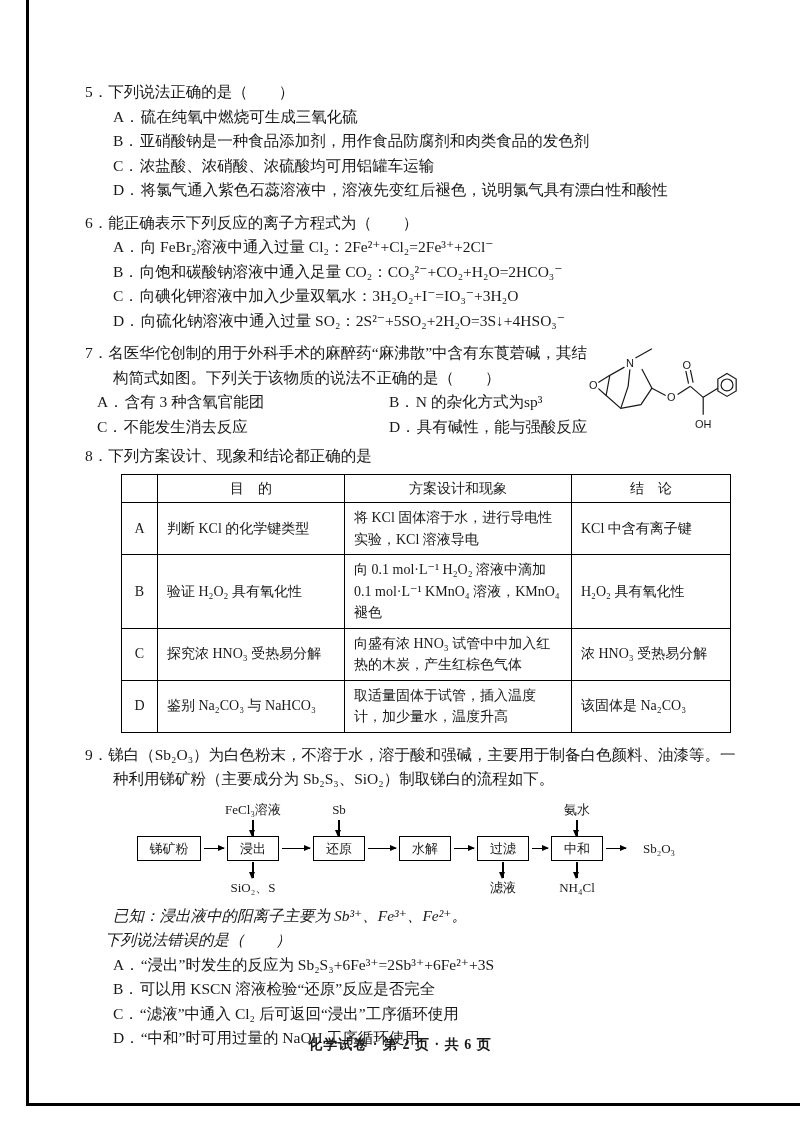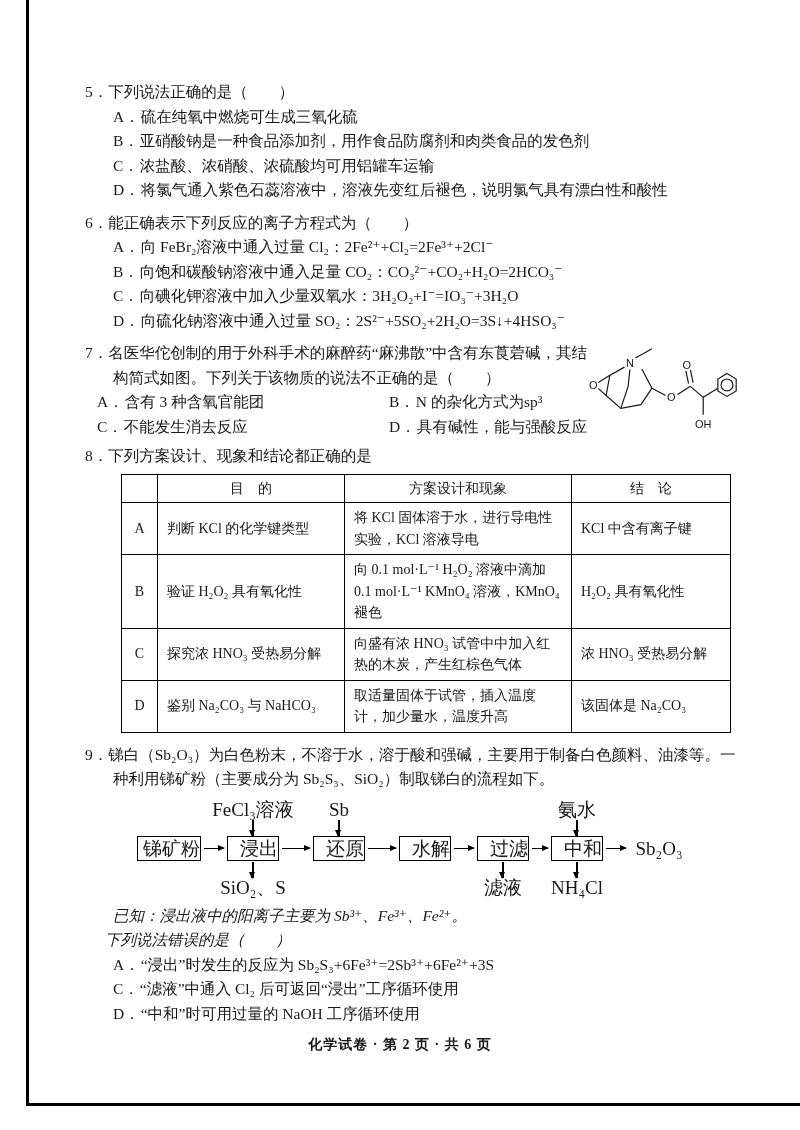--- a/index.html
+++ b/index.html
@@ -26,29 +26,29 @@
   .structure text{font-size:12px;fill:#181818;stroke:none;font-family:"Liberation Sans",sans-serif;}
 
   
   .t8{border-collapse:collapse;margin:5px 0 10px 36px;font-size:14px;table-layout:fixed;}
   .t8 td,.t8 th{border:1.3px solid #000;padding:4px 9px;line-height:21.5px;vertical-align:middle;text-align:left;font-weight:normal;}
   .t8 th{text-align:center;padding:3px 6px;}
   .t8 .rl{text-align:center;padding:4px 2px;}
 
   
   .flow{
-    display:grid;margin:8px 0 6px 52px;font-size:19px;line-height:20px;align-items:center;
+    display:grid;margin:8px 0 6px 52px;font-size:13px;line-height:20px;align-items:center;
     grid-template-columns:64px 26px 52px 34px 52px 34px 52px 26px 52px 22px 52px 26px 60px;
     grid-template-rows:20px 16px 26px 16px 20px;
   }
   .gr1{grid-row:1}.gr2{grid-row:2}.gr3{grid-row:3}.gr4{grid-row:4}.gr5{grid-row:5}
   .gc1{grid-column:1}.gc2{grid-column:2}.gc3{grid-column:3}.gc4{grid-column:4}.gc5{grid-column:5}
   .gc6{grid-column:6}.gc7{grid-column:7}.gc8{grid-column:8}.gc9{grid-column:9}.gc10{grid-column:10}
   .gc11{grid-column:11}.gc12{grid-column:12}.gc13{grid-column:13}
-  .fnode{border:1.3px solid #000;text-align:right;height:23px;line-height:23px;white-space:nowrap;justify-self:stretch;}
+  .fnode{border:1.3px solid #000;text-align:center;height:23px;line-height:23px;white-space:nowrap;justify-self:stretch;}
   .fend{text-align:center;white-space:nowrap;}
   .ftop,.fbot{text-align:center;white-space:nowrap;justify-self:center;align-self:end;}
   .fbot{align-self:start;}
   .fbold{font-weight:normal;}
   .harrow{align-self:center;justify-self:stretch;height:1.4px;background:#000;position:relative;margin:0 3px;}
   .harrow::after{content:'';position:absolute;top:-3px;right:-1px;width:0;height:0;
     border-top:3.6px solid transparent;border-bottom:3.6px solid transparent;border-left:7px solid #000;}
   .varrow{justify-self:center;align-self:stretch;width:1.4px;background:#000;position:relative;}
   .varrow::after{content:'';position:absolute;left:-3px;bottom:-1px;width:0;height:0;
     border-left:3.6px solid transparent;border-right:3.6px solid transparent;border-top:7px solid #000;}
@@ -193,19 +193,20 @@
       <span class="varrow gr4 gc11"></span>
 
       <span class="fbot gr5 gc3">SiO₂、S</span>
       <span class="fbot fbold gr5 gc9">滤液</span>
       <span class="fbot gr5 gc11">NH₄Cl</span>
     </div>
 
     <div class="q9-known">已知：浸出液中的阳离子主要为 Sb³⁺、Fe³⁺、Fe²⁺。</div>
     <div class="q9-stem">下列说法错误的是（　　）</div>
     <div class="opt"><span class="opt-label">A．</span><span>“浸出”时发生的反应为 Sb₂S₃+6Fe³⁺=2Sb³⁺+6Fe²⁺+3S</span></div>
+    <div class="opt"><span class="opt-label">B．</span><span>可以用 KSCN 溶液检验“还原”反应是否完全</span></div>
     <div class="opt"><span class="opt-label">C．</span><span>“滤液”中通入 Cl₂ 后可返回“浸出”工序循环使用</span></div>
     <div class="opt"><span class="opt-label">D．</span><span>“中和”时可用过量的 NaOH 工序循环使用</span></div>
   </div>
 
 </div>
 
 <div class="footer">化学试卷 · 第 2 页 · 共 6 页</div>
 
 </body></html>

